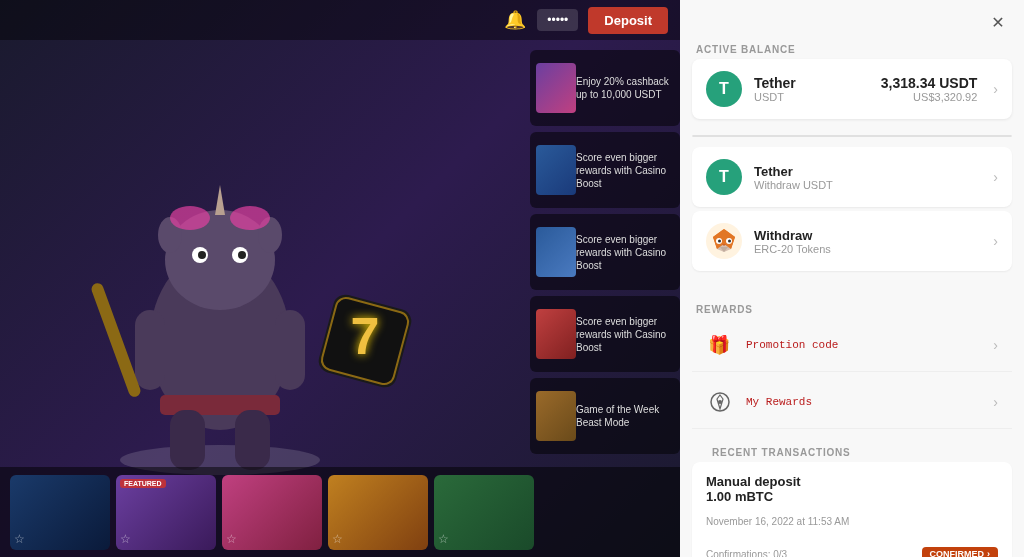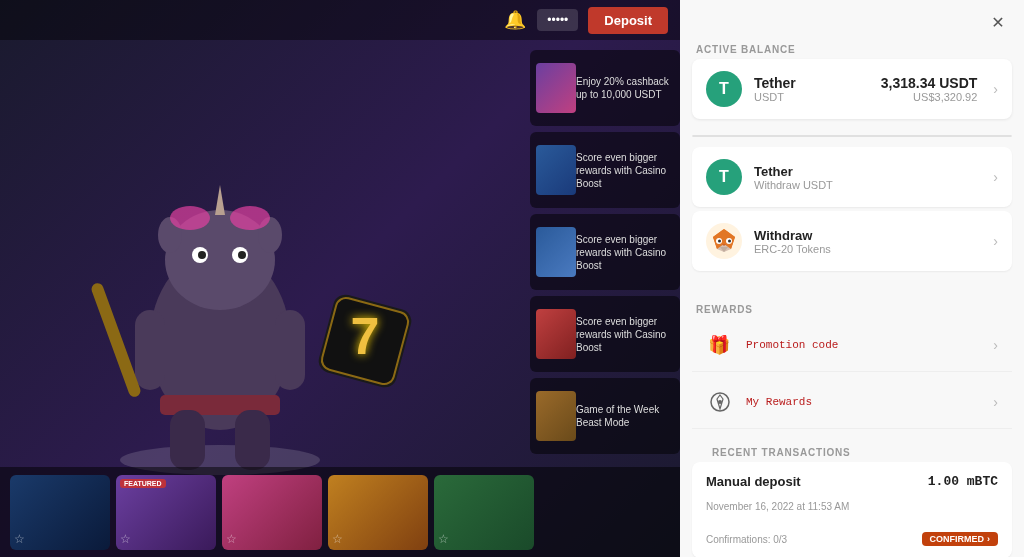--- a/index.html
+++ b/index.html
@@ -351,24 +351,25 @@
       border-radius: 8px;
       padding: 12px 14px;
       box-shadow: 0 1px 2px rgba(0,0,0,0.06);
     }
 
     .tx-header {
       display: flex;
       justify-content: space-between;
       align-items: flex-start;
       margin-bottom: 12px;
+      flex-direction: column;
     }
 
     .tx-name { font-size: 13px; font-weight: 600; color: #222; }
-    .tx-amount { font-size: 13px; font-weight: 700; color: #222; font-family: Liberation Mono, monospace; }
+    .tx-amount { font-size: 13px; font-weight: 700; color: #222; }
     .tx-date { font-size: 10px; color: #999; margin-bottom: 20px; }
 
     .tx-footer {
       display: flex;
       justify-content: space-between;
       align-items: center;
     }
 
     .tx-conf { font-size: 10px; color: #999; }
 

